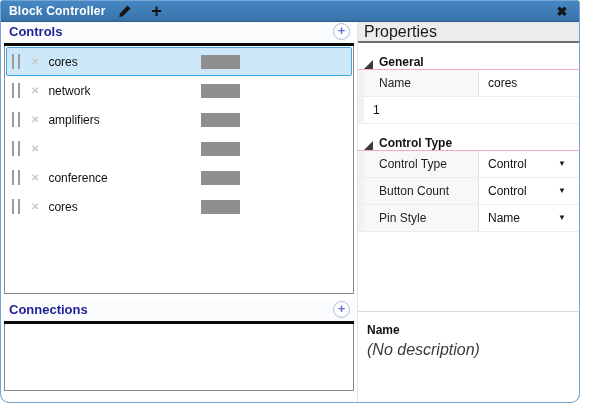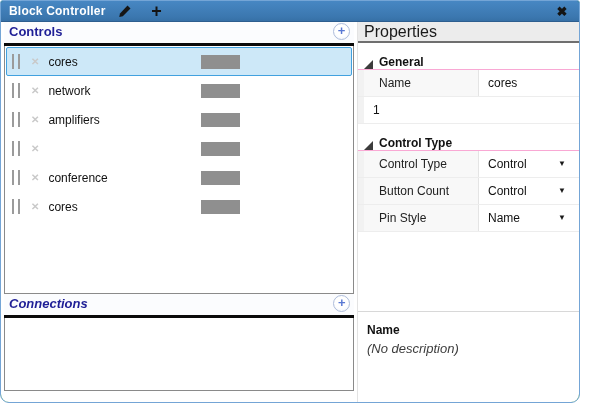--- a/index.html
+++ b/index.html
@@ -74,21 +74,21 @@
   }
   .item.selected { background: #CDE8F8; border-color: #42A1DF; }
   .handle {
     margin-left: 5px; width: 8px; height: 15px;
     border-left: 2px solid #9B9B9B; border-right: 2px solid #9B9B9B;
   }
   .x-icon { margin-left: 11px; color: #C9C9C9; font-size: 10px; font-weight: bold; }
   .item-label { margin-left: 9px; font-size: 12px; color: #111; }
   .item-rect { position: absolute; left: 194px; top: 7px; width: 39px; height: 14px; background: #8F8F8F; }
 
-  .connections-header { margin-top: 0; font-style: italic; }
+  .connections-header { margin-top: 6px; }
   .connections-box {
     flex: 1; min-height: 0;
     border: 1px solid #8A8A8A; border-top: 0;
     background: #fff;
   }
 
   
   .right-col {
     flex: 1; min-width: 0; min-height: 0;
     margin-left: 2px;
@@ -122,21 +122,21 @@
     flex: 1; background: #fff; position: relative;
     display: flex; align-items: center; padding-left: 9px;
     font-size: 12px; color: #111;
   }
   .dd-arrow { position: absolute; right: 13px; top: 9px; font-size: 8px; color: #1A1A1A; line-height: 8px; }
 
   .right-spacer { flex: 1; }
   .desc-divider { border-top: 1px solid #D8D8D8; flex: none; }
   .description { flex: none; height: 90px; padding: 11px 9px; }
   .desc-title { font-weight: bold; font-size: 12px; color: #111; margin-bottom: 4px; }
-  .desc-text { font-style: italic; font-size: 13px; color: #3C3C3C; }
+  .desc-text { font-style: italic; font-size: 16px; color: #3C3C3C; }
 </style>
 </head>
 <body>
 
 <div class="window">
 
   <div class="titlebar">
     <span class="title">Block Controller</span>
     <span class="tb-icon edit-btn">
       <svg width="15" height="15" viewBox="0 0 16 16">

